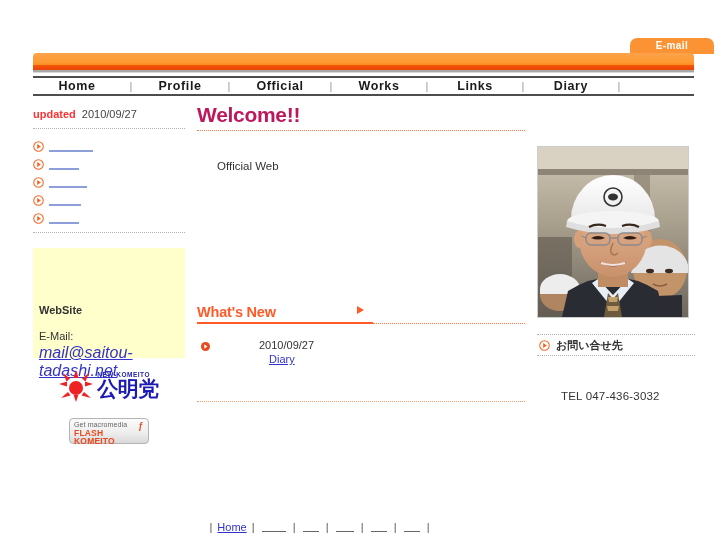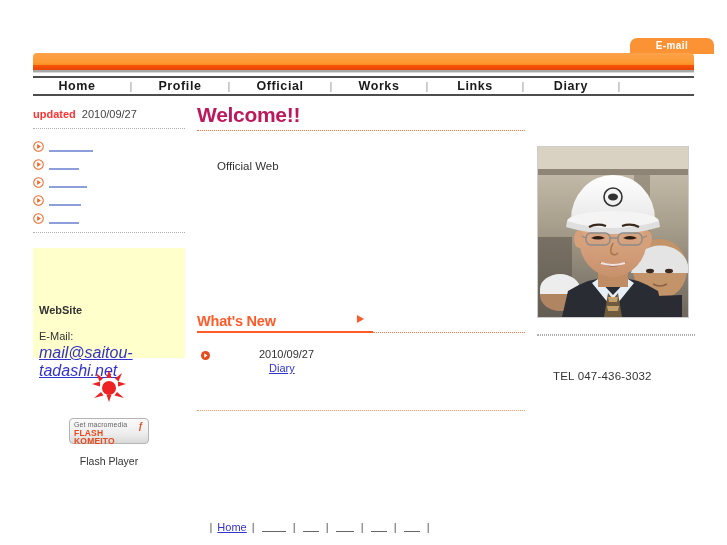--- a/index.html
+++ b/index.html
@@ -268,21 +268,21 @@
   }
   .official-web {
     margin-top: 29px;
     margin-left: 20px;
     font-size: 11.5px;
     color: #333333;
   }
   .whatsnew-wrap {
     position: absolute;
     left: 0;
-    top: 209px;
+    top: 200px;
     width: 328px;
   }
   .whatsnew-head {
     position: relative;
     height: 20px;
   }
   .whatsnew-title {
     color: #ff5a28;
     font-size: 14.5px;
     font-weight: bold;
@@ -379,21 +379,21 @@
     height: 20px;
     padding-left: 2px;
   }
   .contact-label {
     font-size: 11px;
     font-weight: bold;
     color: #333333;
   }
   .tel-text {
     margin-top: 34px;
-    margin-left: 16px;
+    margin-left: 24px;
     font-size: 11.5px;
     color: #333333;
     letter-spacing: 0.2px;
   }
 
   
   #footer {
     position: absolute;
     left: 0;
     top: 521px;
@@ -502,29 +502,32 @@
           <polygon points="17,0 19.6,8 14.4,8"></polygon>
           <polygon points="4,3 11,8.5 7.5,11.5"></polygon>
           <polygon points="30,3 23,8.5 26.5,11.5"></polygon>
           <polygon points="0,14 8,16.6 8,11.4"></polygon>
           <polygon points="34,14 26,16.6 26,11.4"></polygon>
           <polygon points="2,28 9,22 11.5,25.5"></polygon>
           <polygon points="32,28 25,22 22.5,25.5"></polygon>
           <polygon points="17,32 14.6,25 19.4,25"></polygon>
         </g>
       </svg>
+      <div class="komeito-text-wrap">
+        <div class="komeito-en">NEW KOMEITO</div>
+        <div class="komeito-jp">公明党</div>
+      </div>
     </div>
 
     <div class="flash-badge">
       <div class="flash-get">Get macromedia</div>
       <div class="flash-big">FLASH</div>
       <div class="flash-big">KOMEITO</div>
       <div class="flash-f">ƒ</div>
     </div>
-    <div class="flash-caption">Flash Player</div>
   </div>
 </div>
 
 <div id="center-col">
   <div class="welcome-title">Welcome!!</div>
   <div class="welcome-rule"></div>
   <div class="official-web">Official Web</div>
 
   <div class="whatsnew-wrap">
     <div class="whatsnew-head">
@@ -613,20 +616,27 @@
 
       <path d="M75 96 q-4 8 -1 11 q3 2 6 -1" stroke="#a8764f" stroke-width="1.6" fill="none"></path>
 
       <path d="M61 115 q14 9 28 0 q-14 5 -28 0" fill="#8d4d4a"></path>
       <path d="M63 116 q12 4 24 0" stroke="#f0e2dc" stroke-width="2" fill="none"></path>
     </svg>
   </div>
 
   <div class="contact-block">
     <div class="contact-rule"></div>
+    <div class="contact-row">
+      <svg class="play-icon" viewBox="0 0 12 12">
+        <circle cx="6" cy="6" r="5.2" fill="#ffffff" stroke="#f26522" stroke-width="1.1"></circle>
+        <polygon points="4.6,3.4 8.6,6 4.6,8.6" fill="#f26522"></polygon>
+      </svg>
+      <span class="contact-label">お問い合せ先</span>
+    </div>
     <div class="contact-rule"></div>
     <div class="tel-text">TEL 047-436-3032</div>
   </div>
 </div>
 
 <div id="footer">
   <span class="f-sep">|</span>
   <a class="f-home" href="#">Home</a>
   <span class="f-sep">|</span>
   <a class="f-blank" href="#" style="width:24px"></a>

